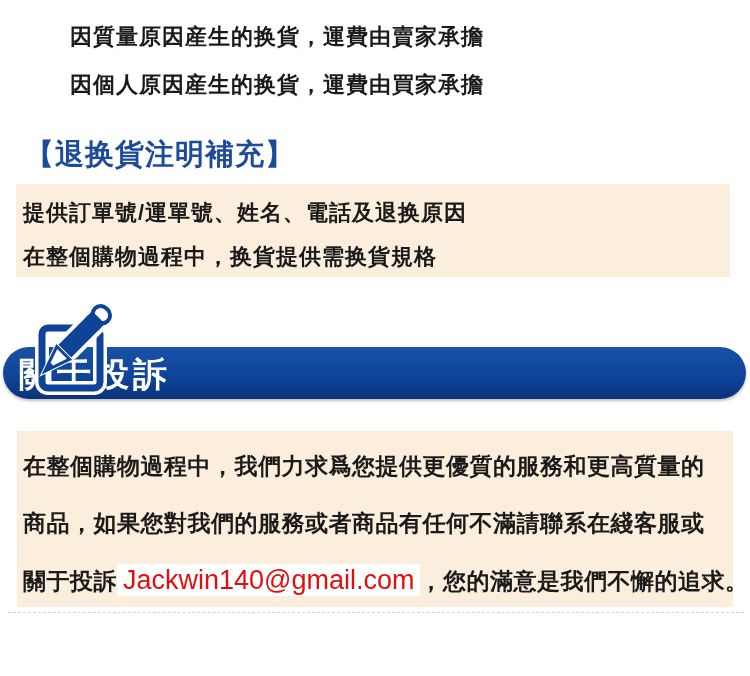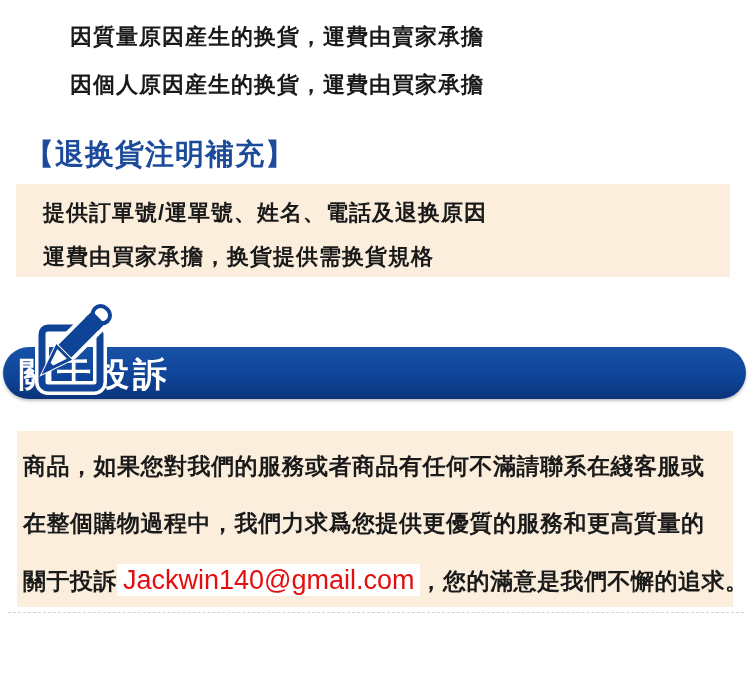--- a/index.html
+++ b/index.html
@@ -46,21 +46,20 @@
     box-sizing: border-box;
     padding: 7px 0 0 7px;
   }
   .note-box .note-line {
     font-size: 22px;
     font-weight: bold;
     line-height: 44px;
     letter-spacing: 1px;
     white-space: nowrap;
     color: #1a1a1a;
-    margin-left: 20px;
   }
 
   .complaint-banner {
     position: absolute;
     left: 3px;
     top: 347px;
     width: 743px;
     height: 52px;
     border-radius: 27px;
     background: linear-gradient(180deg, #1752a6 0%, #0e4398 60%, #0a3379 100%);
@@ -129,21 +128,21 @@
 
 <div class="page">
 
   <div class="intro-line l2">因個人原因産生的换貨，運費由買家承擔</div>
   <div class="intro-line l1">因質量原因産生的换貨，運費由賣家承擔</div>
 
   <div class="section-heading">【退换貨注明補充】</div>
 
   <div class="note-box">
     <div class="note-line">提供訂單號/運單號、姓名、電話及退换原因</div>
-    <div class="note-line">運費由買家承擔，换貨提供需换貨規格</div>
+    <div class="note-line">在整個購物過程中，换貨提供需换貨規格</div>
   </div>
 
   <div class="complaint-banner">
     <div class="banner-title">關于投訴</div>
   </div>
 
   <div class="banner-icon">
     <svg width="90" height="98" viewBox="0 0 90 98" xmlns="http://www.w3.org/2000/svg">
 
       <rect x="11" y="27" width="58" height="60" rx="6" fill="none" stroke="#ffffff" stroke-width="14"></rect>
@@ -160,22 +159,22 @@
 
         <polygon points="-9,62 9,62 0,88" fill="#ffffff" stroke="#ffffff" stroke-width="5"></polygon>
         <polygon points="-9,62 9,62 0,88" fill="#ffffff" stroke="#0e4398" stroke-width="3"></polygon>
 
         <polygon points="-3.5,78 3.5,78 0,88" fill="#0e4398"></polygon>
       </g>
     </svg>
   </div>
 
   <div class="complaint-box">
+    <div class="c-line">在整個購物過程中，我們力求爲您提供更優質的服務和更高質量的</div>
     <div class="c-line">商品，如果您對我們的服務或者商品有任何不滿請聯系在綫客服或</div>
-    <div class="c-line">在整個購物過程中，我們力求爲您提供更優質的服務和更高質量的</div>
     <div class="c-line">
       <span>關于投訴</span><span class="email-text">Jackwin140@gmail.com</span><span>，您的滿意是我們不懈的追求。</span>
     </div>
   </div>
 
   <div class="bottom-divider"></div>
 
 </div>
 
 </body></html>

